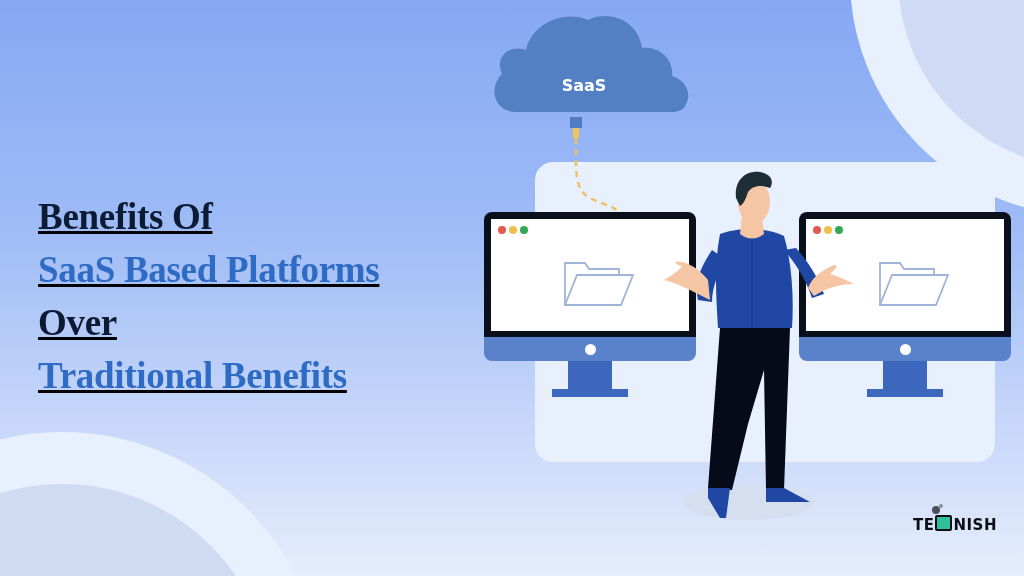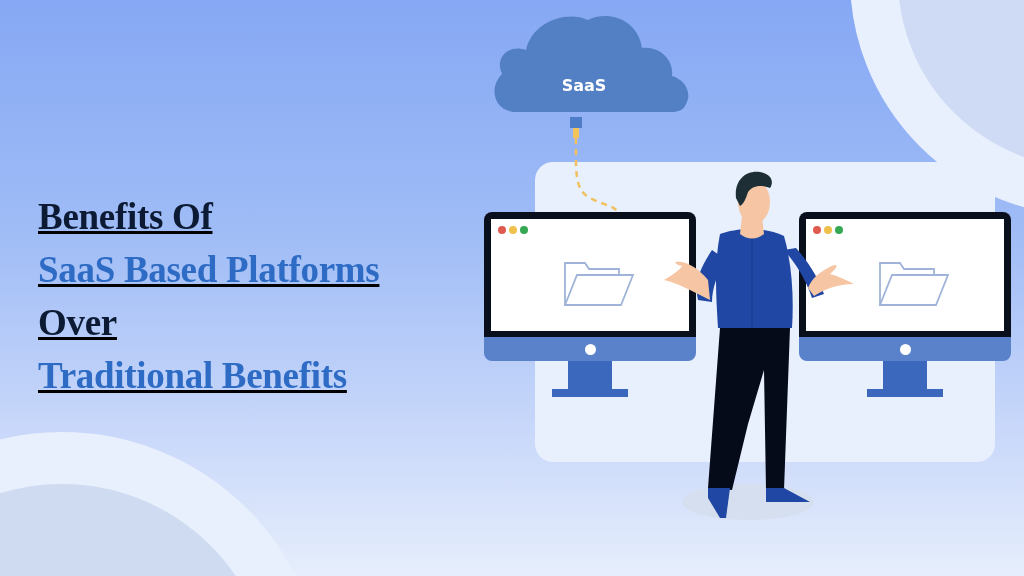--- a/index.html
+++ b/index.html
@@ -116,13 +116,22 @@
 
     <ellipse cx="94" cy="34" rx="16" ry="22" fill="#f6c6a4"></ellipse>
     <path d="M76 30 C 74 12, 86 2, 100 4 C 112 6, 114 14, 110 20 C 100 16, 92 18, 88 24 C 86 30, 84 36, 80 38 Z" fill="#1e2e35"></path>
 
     <path d="M60 160 L 130 160 L 124 322 L 106 322 L 104 202 L 88 256 L 72 322 L 48 320 Z" fill="#060b1a"></path>
 
     <path d="M48 320 L 70 320 L 66 350 L 60 350 L 48 330 Z" fill="#1f47a3"></path>
     <path d="M106 320 L 124 320 L 150 334 L 106 334 Z" fill="#1f47a3"></path>
   </svg>
 
+  <div class="logo">
+    <svg style="position:absolute;left:17px;top:0px;" width="14" height="14">
+      <circle cx="6" cy="7" r="4" fill="#4a4f58"></circle>
+        <circle cx="11" cy="3" r="2" fill="#8a9099"></circle>
+    </svg>
+    <span class="logo-text">
+      <span>TE</span><span style="display:inline-block;width:13px;height:12px;background:#2fbf9a;border:2px solid #0b0f14;border-radius:2px;vertical-align:-1px;margin:0 1px;"></span><span>NISH</span>
+    </span>
+  </div>
 </div>
 
 </body></html>

